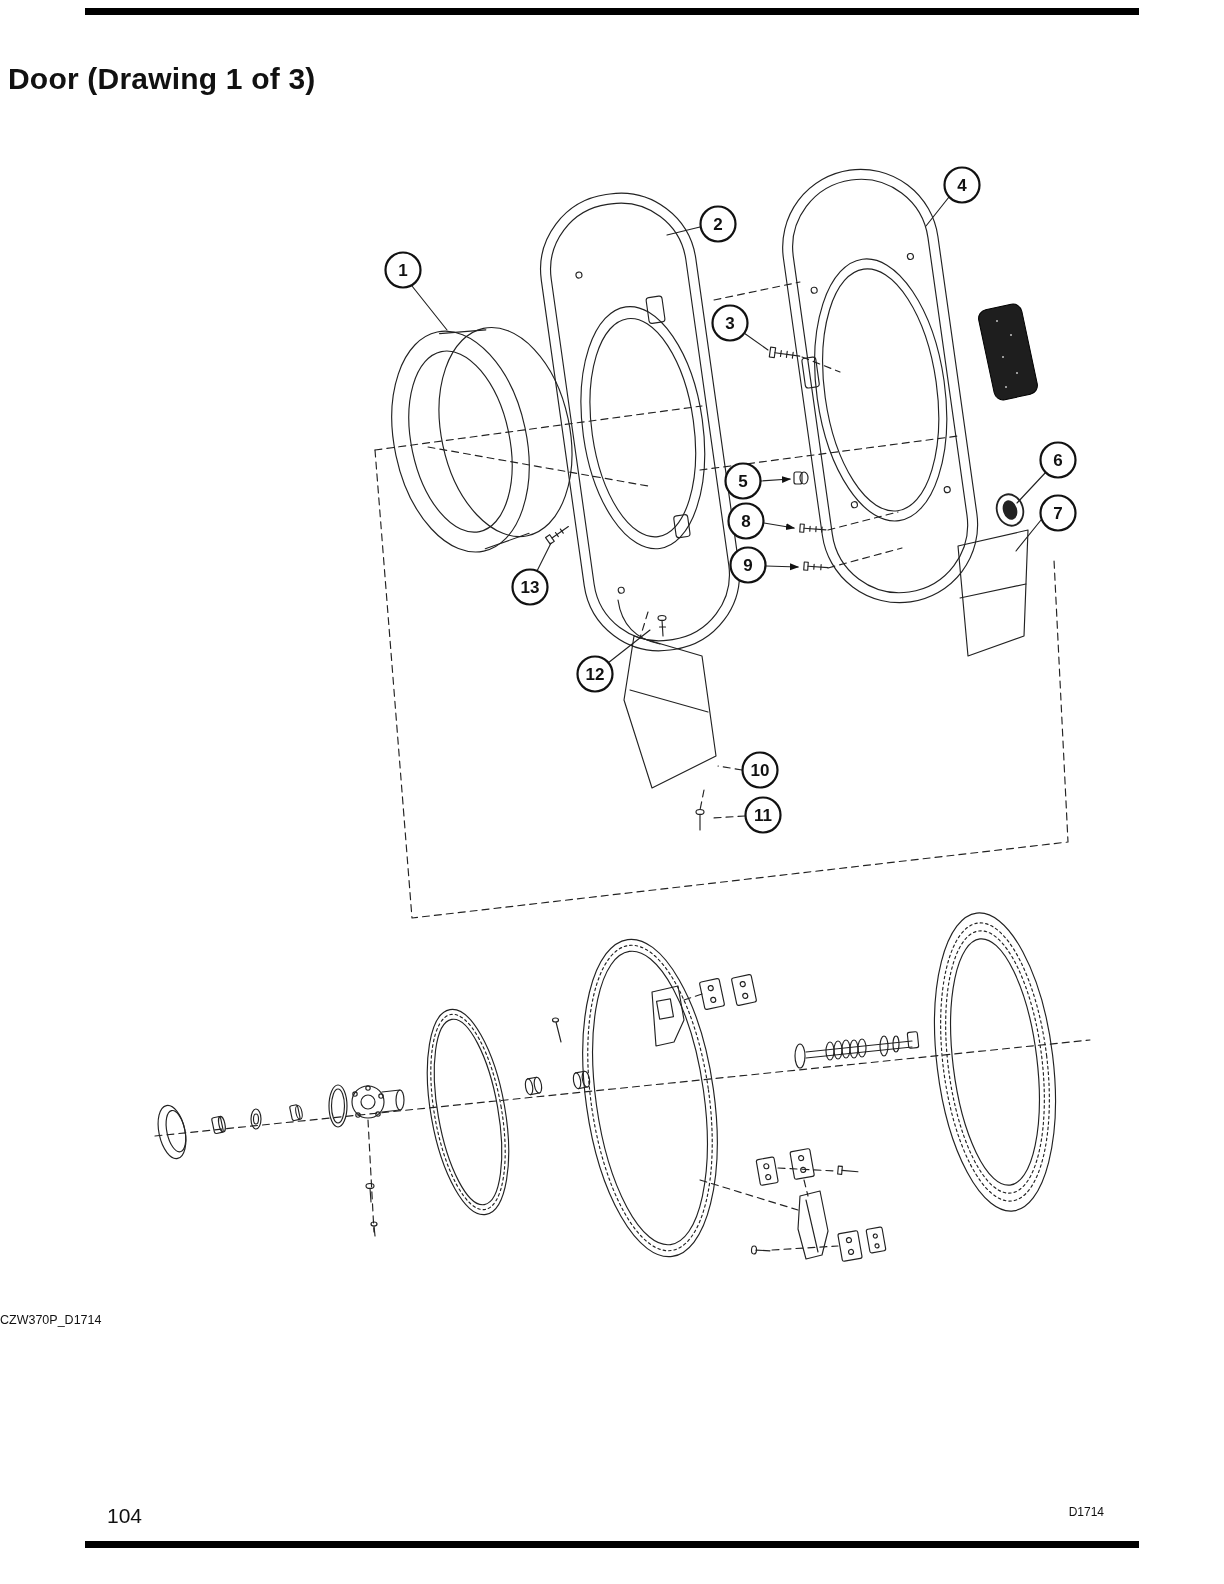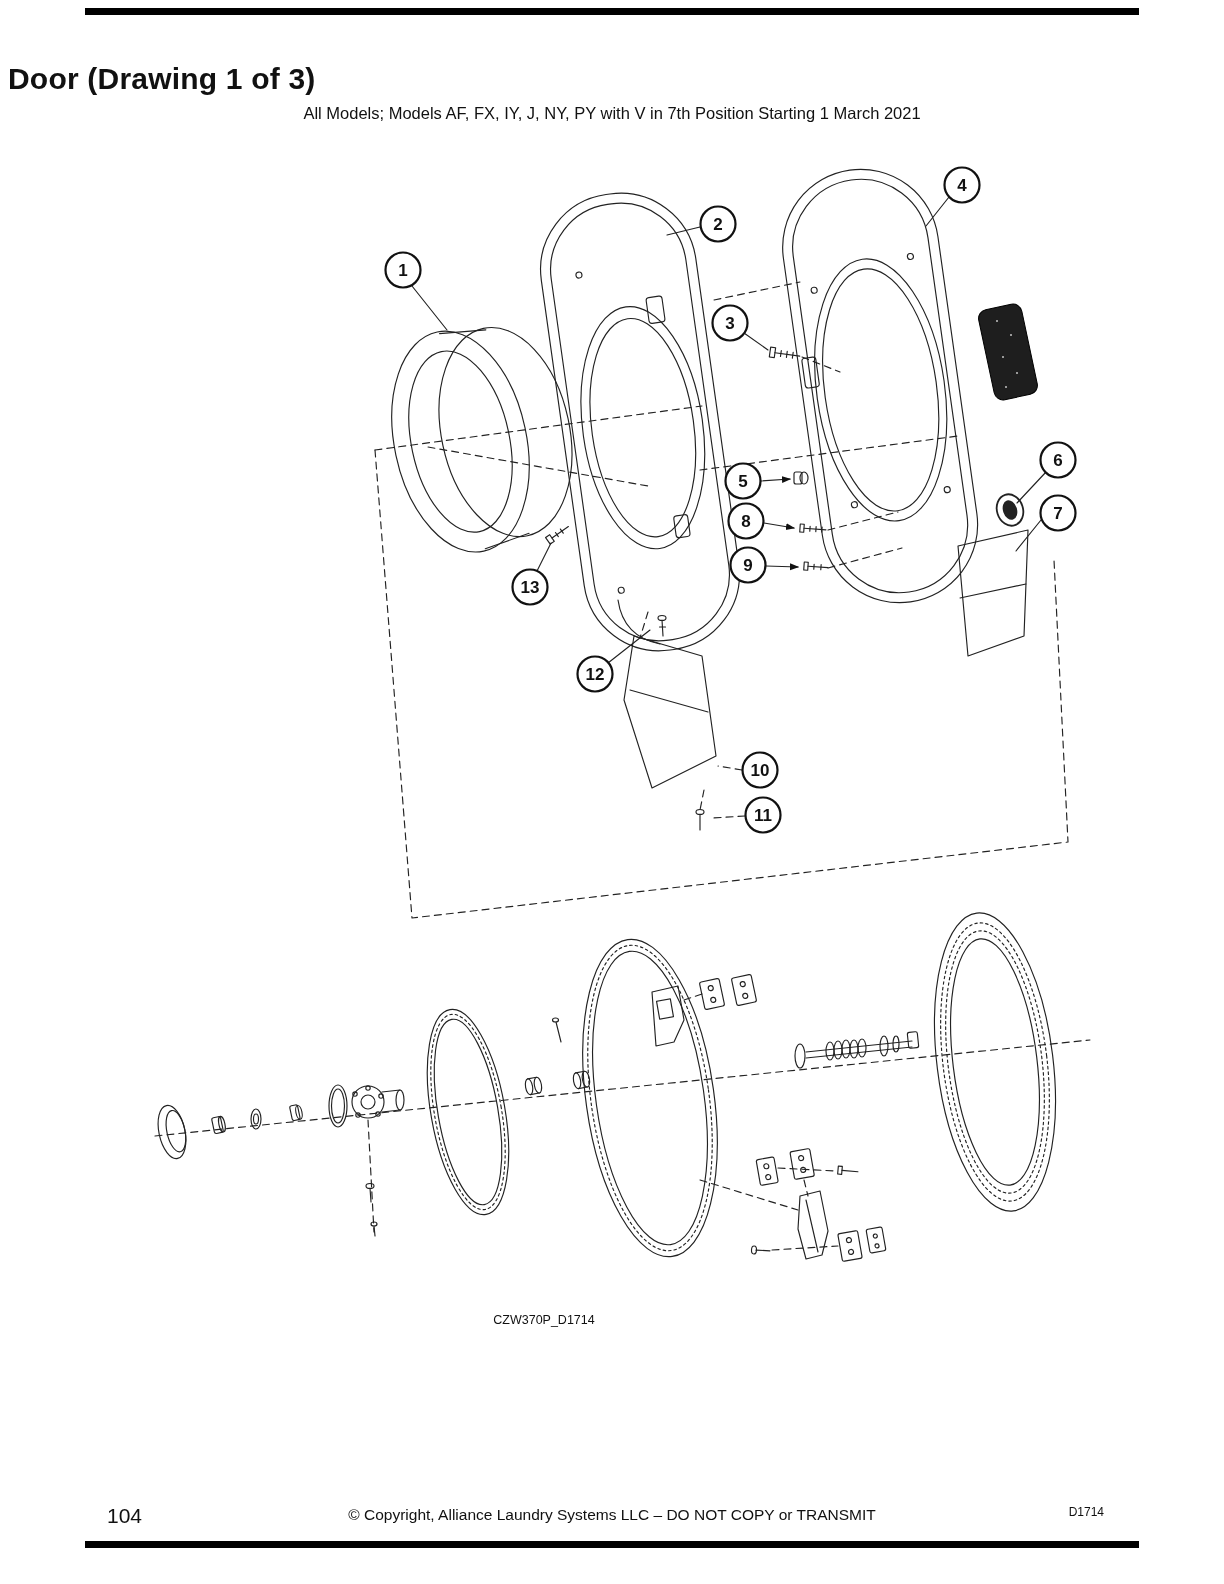--- a/index.html
+++ b/index.html
@@ -15,21 +15,21 @@
     position:absolute; top:62px; left:8px; width:100%; margin:0;
     text-align:left; font-size:30px; font-weight:bold; letter-spacing:.2px;
   }
   .page-subtitle {
     position:absolute; top:104px; left:0; width:100%;
     text-align:center; font-size:16.5px;
   }
   .diagram-svg { position:absolute; left:0; top:0; }
   .code-label {
     position:absolute; top:1313px; left:0; width:1088px;
-    text-align:center; font-size:12.5px;
+    text-align:left; font-size:12.5px;
   }
   .footer-page-number { position:absolute; top:1504px; left:107px; font-size:21px; }
   .footer-copyright  { position:absolute; top:1506px; left:0; width:100%; text-align:center; font-size:15.5px; }
   .footer-doc-id     { position:absolute; top:1505px; right:120px; font-size:12px; }
 
   
   .s  { fill:none; stroke:#222; stroke-width:1.15; stroke-linecap:round; stroke-linejoin:round; }
   .s2 { fill:none; stroke:#222; stroke-width:1.8; }
   .d  { stroke-dasharray:7 5; }
   .dd { stroke-dasharray:2.5 3; }
@@ -38,21 +38,20 @@
   .con { font:700 17px "Liberation Sans", sans-serif; text-anchor:middle; fill:#111; }
 </style>
 </head>
 <body>
 
 <div class="page">
 
   <div class="rule top"></div>
 
   <h1 class="page-title">Door (Drawing 1 of 3)</h1>
-  <div class="page-subtitle">All Models; Models AF, FX, IY, J, NY, PY with V in 7th Position Starting 1 March 2021</div>
 
   <svg class="diagram-svg" width="1224" height="1584" viewBox="0 0 1224 1584" xmlns="http://www.w3.org/2000/svg">
 
     <defs>
       <marker id="arr" markerWidth="9" markerHeight="8" refX="7" refY="3" orient="auto">
         <path d="M0 0 L8 3 L0 6 Z" fill="#111"></path>
       </marker>
     </defs>
 
     <g class="s">
@@ -391,18 +390,17 @@
     <g>
       <line class="s" x1="537" y1="571" x2="551" y2="543"></line>
       <circle class="co" cx="530" cy="587" r="17.5"></circle>
       <text class="con" x="530" y="593">13</text>
     </g>
   </svg>
 
   <div class="code-label">CZW370P_D1714</div>
 
   <div class="footer-page-number">104</div>
-  <div class="footer-copyright">© Copyright, Alliance Laundry Systems LLC – DO NOT COPY or TRANSMIT</div>
   <div class="footer-doc-id">D1714</div>
 
   <div class="rule bottom"></div>
 
 </div>
 
 </body></html>

